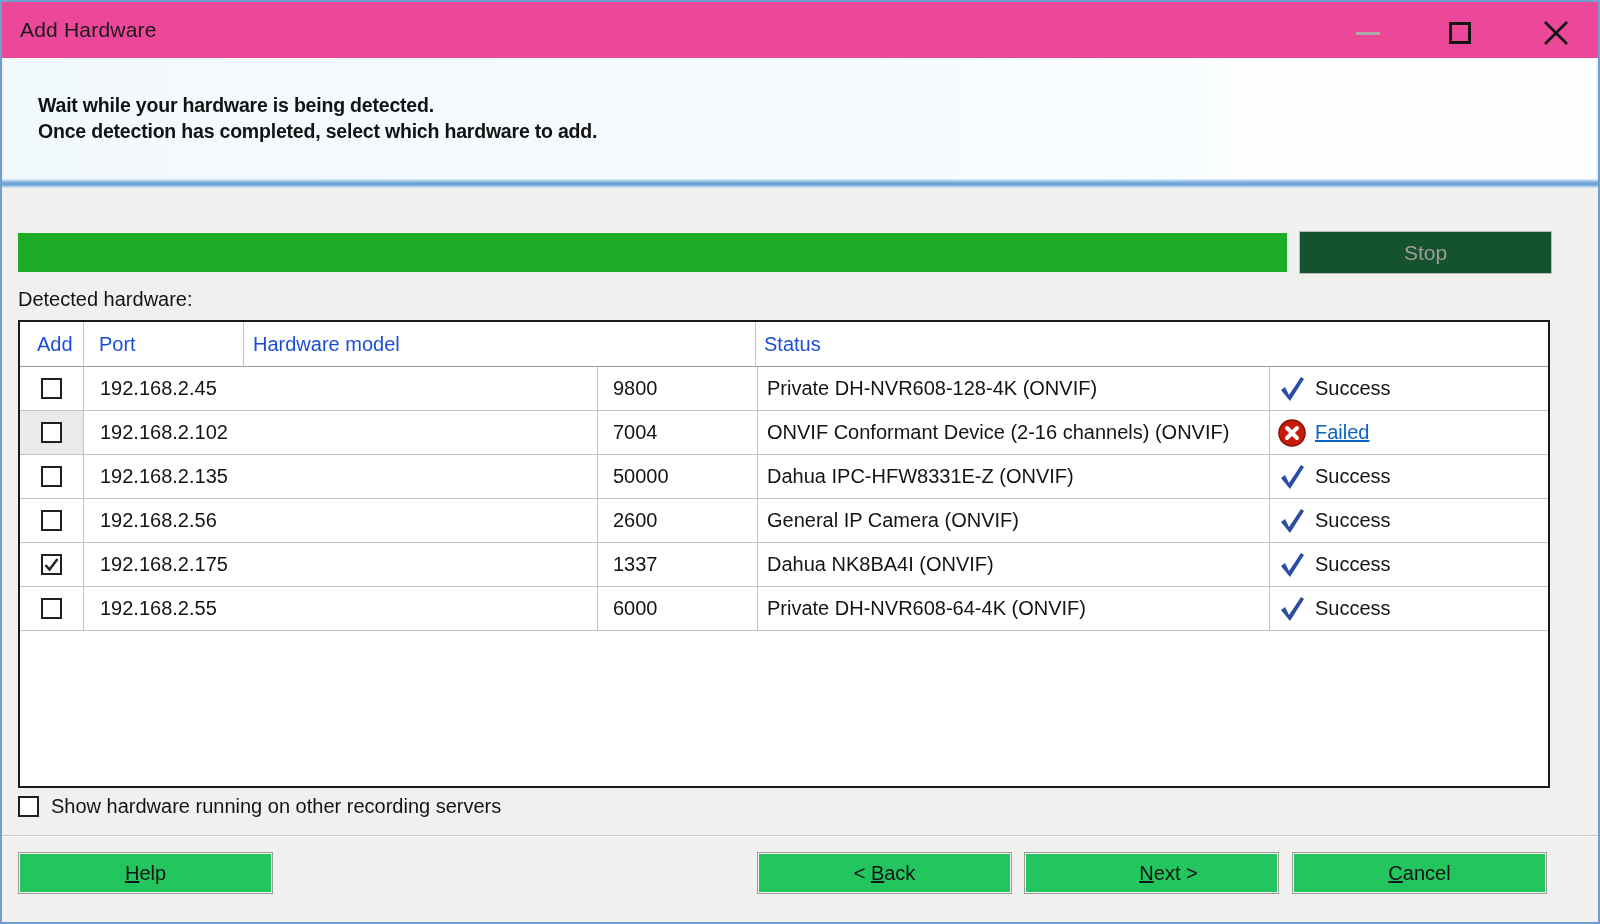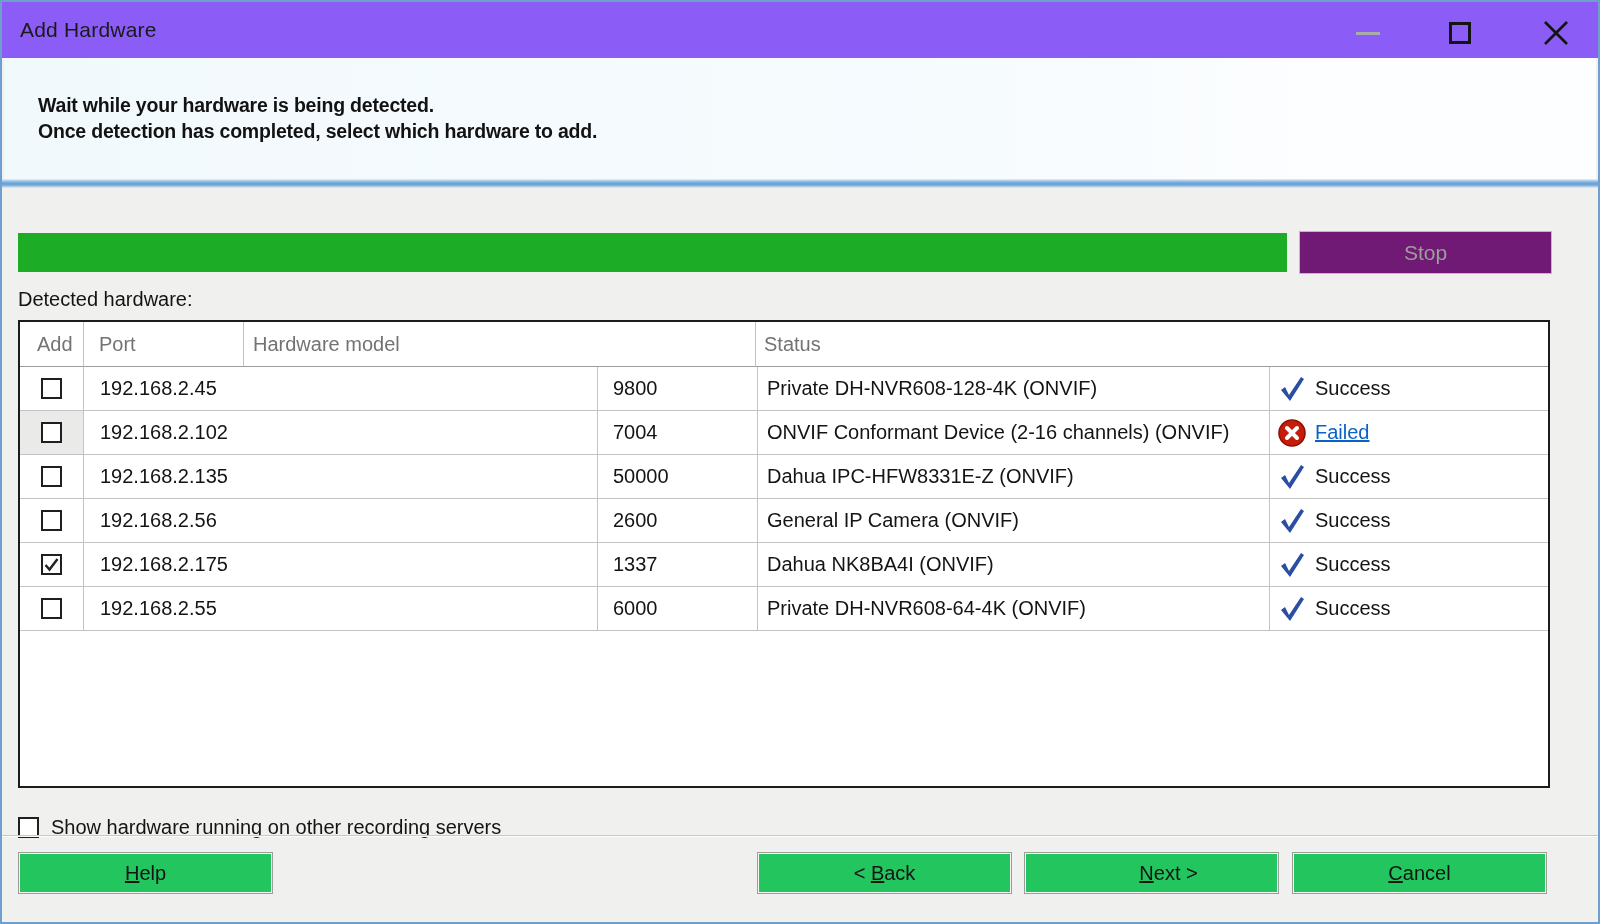--- a/index.html
+++ b/index.html
@@ -9,21 +9,21 @@
   .window {
     position:relative; width:1600px; height:924px;
     background:#f0f0ee;
     border:2px solid #6f9fce;
     overflow:hidden;
   }
 
   
   .titlebar {
     position:absolute; left:0; top:0; width:100%; height:56px;
-    background:#8b5cf6;
+    background:#ec4899;
     text-align:right;
   }
   .title-text {
     position:absolute; left:18px; top:16px;
     font-size:21px; color:#1a1a1a; letter-spacing:0.2px;
   }
   .win-btn { position:absolute; top:14px; width:34px; height:34px; display:flex; align-items:center; justify-content:center; cursor:default; }
   .btn-min  { left:1349px; }
   .btn-max  { left:1441px; }
   .btn-close{ left:1537px; }
@@ -50,36 +50,36 @@
     background:linear-gradient(to bottom,#e8f3fa 0%, #aecde9 18%, #6da4d6 45%, #6da4d6 62%, #aecde9 85%, #e8f3fa 100%);
   }
 
   
   .progress-bar {
     position:absolute; left:16px; top:231px; width:1269px; height:39px;
     background:#1cac25;
   }
   .stop-button {
     position:absolute; left:1297px; top:229px; width:253px; height:43px;
-    background:#701a75; border:1px solid #bdbcba;
+    background:#14532d; border:1px solid #bdbcba;
     color:#9d9d9b; font-size:21px; display:flex; align-items:center; justify-content:center;
   }
 
   .detected-label {
     position:absolute; left:16px; top:286px; font-size:20px; color:#141414;
   }
 
   
   .hw-table {
     position:absolute; left:16px; top:318px; width:1532px; height:468px;
     background:#ffffff; border:2px solid #1c1c1c;
   }
   .t-row { display:flex; width:100%; }
   .t-head { height:45px; }
-  .t-head .t-cell { border-bottom:1px solid #9c9c9c; font-size:20px; color:#737373; }
+  .t-head .t-cell { border-bottom:1px solid #9c9c9c; font-size:20px; color:#1d4ed8; }
   .t-body .t-row { height:44px; }
   .t-body .t-cell { border-bottom:1px solid #c3c3c3; font-size:20px; color:#141414; }
   .t-cell {
     display:flex; align-items:center; overflow:hidden; white-space:nowrap;
     border-right:1px solid #c3c3c3; height:100%;
   }
   .t-cell:last-child { border-right:none; }
   .col-add    { width:64px;  justify-content:flex-start; padding-left:17px; }
   .col-addr   { width:514px; padding-left:16px; }
   .col-port   { width:160px; padding-left:15px; }
@@ -97,21 +97,21 @@
 
   .status-wrap { display:flex; align-items:center; gap:9px; }
   .status-icon-success, .status-icon-failed { display:none; }
   .status-wrap.success .status-icon-success { display:block; }
   .status-wrap.failed  .status-icon-failed  { display:block; }
   .status-wrap .status-label { font-size:20px; color:#141414; }
   .status-wrap.failed .status-label { color:#0b62c5; text-decoration:underline; cursor:pointer; }
 
   
   .show-hw-row {
-    position:absolute; left:16px; top:814px; display:flex; align-items:center; gap:12px;
+    position:absolute; left:16px; top:793px; display:flex; align-items:center; gap:12px;
   }
   .show-hw-row .checkbox { border-width:2px; }
   .show-hw-label { font-size:20px; color:#141414; }
 
   .footer-divider {
     position:absolute; left:0; top:833px; width:100%; height:2px;
     border-top:1px solid #c9c9c7; border-bottom:1px solid #fcfcfa;
   }
 
   .dlg-button {

